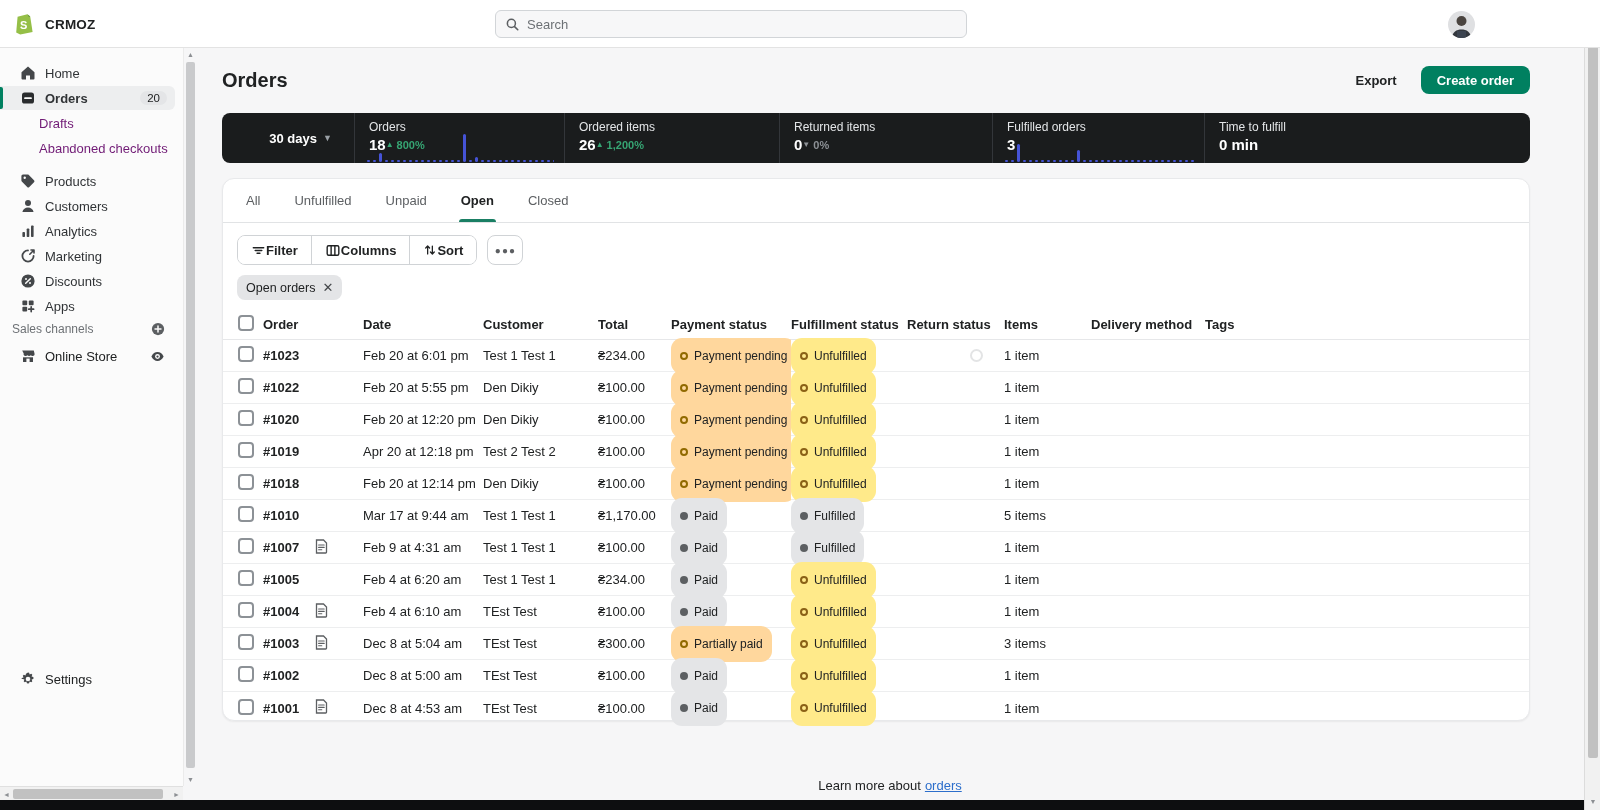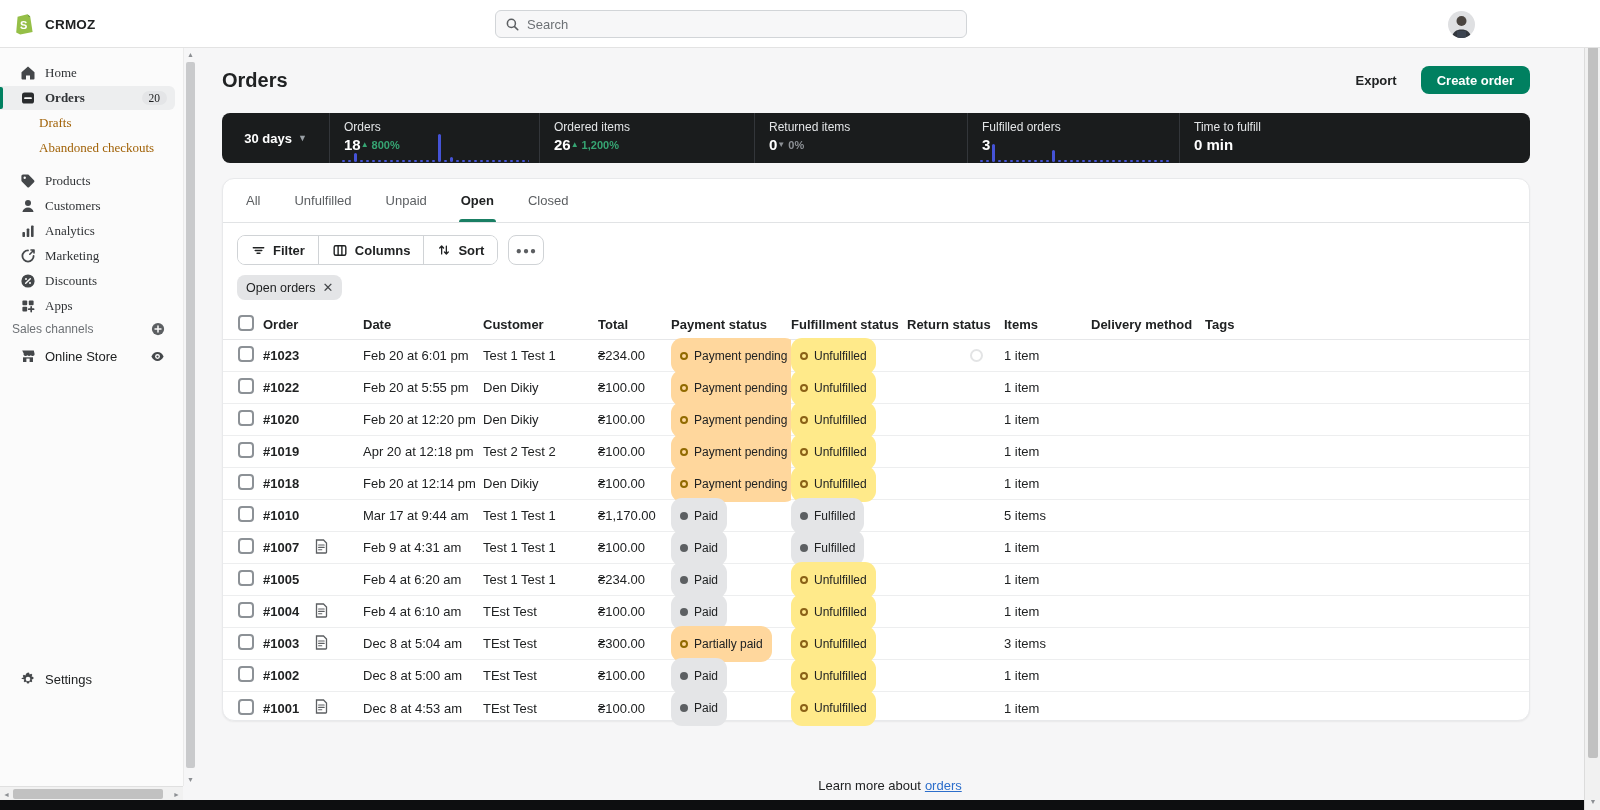--- a/index.html
+++ b/index.html
@@ -12,22 +12,22 @@
   .topbar { position:absolute; left:0; top:0; width:1600px; height:48px; background:#fff; border-bottom:1px solid #e3e3e3; z-index:5; }
   .brand-wrap { position:absolute; left:14px; top:0; height:48px; display:flex; align-items:center; gap:9px; }
   .brand { font-size:13.5px; font-weight:700; letter-spacing:.2px; }
   .top-search { position:absolute; left:495px; top:10px; width:472px; height:28px; background:#f7f7f8; border:1px solid #d2d5d8; border-radius:6px; display:flex; align-items:center; padding:0 9px; gap:7px; }
   .top-search input { border:none; outline:none; background:transparent; font-family:"Liberation Sans",sans-serif; font-size:13px; color:#202223; width:100%; }
   .top-search input::placeholder { color:#6d7175; }
   .avatar { position:absolute; left:1448px; top:11px; width:27px; height:27px; border-radius:50%; background:#dfe0e2; overflow:hidden; display:flex; align-items:flex-end; justify-content:center; }
 
   
   .sidebar { position:absolute; left:0; top:48px; width:183px; height:738px; background:#fbfbfb; padding-top:12px; }
-  .side-item { position:relative; height:24px; margin:1px 8px 1px 0; display:flex; align-items:center; gap:9px; padding-left:20px; font-size:13px; font-weight:500; color:#303336; border-radius:0 6px 6px 0; cursor:pointer;font-family:Liberation Serif, serif; }
-  .side-item.indent { padding-left:39px; color:#a16207; }
+  .side-item { position:relative; height:24px; margin:1px 8px 1px 0; display:flex; align-items:center; gap:9px; padding-left:20px; font-size:13px; font-weight:500; color:#303336; border-radius:0 6px 6px 0; cursor:pointer; }
+  .side-item.indent { padding-left:39px; color:#701a75; }
   .side-item.active { background:#edeeef; font-weight:700; }
   .side-item.active::before { content:""; position:absolute; left:0; top:1px; bottom:1px; width:3px; background:#008060; border-radius:0 2px 2px 0; }
   .side-item.group-gap { margin-top:9px; }
   .side-badge { margin-left:auto; margin-right:8px; background:#e4e5e7; border-radius:9px; font-size:11.5px; font-weight:500; padding:1px 7px; color:#202223; }
   .side-head { position:absolute; left:0; top:274px; width:175px; display:flex; align-items:center; padding-left:12px; }
   .side-head .lbl { font-size:12px; color:#6d7175; }
   .side-head .icon { margin-left:auto; margin-right:10px; }
   .side-store { position:absolute; left:0; top:296px; width:175px; height:24px; display:flex; align-items:center; gap:9px; padding-left:20px; font-size:13px; font-weight:500; cursor:pointer; }
   .side-store .icon.eye { margin-left:auto; margin-right:10px; }
   .side-settings { position:absolute; left:0; bottom:95px; width:175px; height:24px; display:flex; align-items:center; gap:9px; padding-left:20px; font-size:13px; font-weight:500; cursor:pointer; }
@@ -52,21 +52,21 @@
   .main { position:absolute; left:196px; top:48px; width:1388px; height:752px; }
   .content { position:absolute; left:26px; width:1308px; }
 
   .page-head { top:14px; height:36px; display:flex; align-items:center; }
   .page-title { font-size:20px; font-weight:700; }
   .head-actions { margin-left:auto; display:flex; align-items:center; gap:14px; }
   .btn-plain { font-size:13px; font-weight:600; color:#202223; background:none; border:none; cursor:pointer; font-family:inherit; padding:4px 10px; }
   .btn-primary { font-size:13px; font-weight:600; color:#fff; background:#008060; border:none; border-radius:8px; height:28px; padding:0 16px; cursor:pointer; font-family:inherit; }
 
   
-  .stats-bar { top:65px; height:50px; background:#1a1c1d; border-radius:8px; display:flex; overflow:hidden; }
+  .stats-bar { top:65px; height:50px; background:#1a1c1d; border-radius:8px; display:flex; overflow:hidden;padding-left:25px; }
   .range-sel { width:108px; display:flex; align-items:center; justify-content:center; gap:6px; color:#fff; font-size:13px; font-weight:600; border-right:1px solid #33363a; cursor:pointer; flex:none; }
   .range-sel .caret { color:#9aa0a6; font-size:9px; }
   .stat-card { position:relative; padding:7px 14px 0; border-right:1px solid #33363a; flex:none; cursor:pointer; }
   .stat-card:last-child { border-right:none; flex:1; }
   .stat-label { font-size:12px; color:#e3e5e7; margin-bottom:2px; white-space:nowrap; }
   .stat-vrow { display:flex; align-items:center; gap:0; }
   .stat-value { font-size:15px; font-weight:700; color:#fff; }
   .delta { font-size:11px; font-weight:600; display:inline-flex; align-items:center; gap:3px; }
   .delta.up { color:#36a573; } .delta.up::before { content:"▲"; font-size:8px; }
   .delta.down { color:#8d9196; } .delta.down::before { content:"▼"; font-size:8px; }
@@ -79,21 +79,21 @@
   .tabs-row { height:44px; border-bottom:1px solid #e1e3e5; display:flex; align-items:center; padding:0 17px; }
   .tab { position:relative; height:43px; display:flex; align-items:center; padding:0 6px; margin-right:22px; font-size:13px; color:#5c5f62; cursor:pointer; }
   .tab.active { color:#202223; font-weight:600; }
   .tab.active::after { content:""; position:absolute; left:4px; right:4px; bottom:0; height:3px; background:#1a7f64; border-radius:3px 3px 0 0; }
 
   .filter-row { display:flex; align-items:center; gap:10px; padding:12px 14px 8px; }
   .filter-input { flex:1; height:30px; border:1px solid #c9cccf; border-radius:8px; display:flex; align-items:center; gap:7px; padding:0 10px; background:#fff; }
   .filter-input input { border:none; outline:none; font-family:inherit; font-size:13px; width:100%; color:#202223; background:transparent; }
   .filter-input input::placeholder { color:#6d7175; }
   .btn-group { display:flex; height:30px; border:1px solid #d0d3d6; border-radius:8px; overflow:hidden; background:#fff; }
-  .btn-group .gbtn { display:flex; align-items:center; gap:7px; padding:0 13px; font-size:13px; font-weight:600; color:#202223; background:#fff; border:none; border-right:1px solid #d0d3d6; cursor:pointer; font-family:inherit; }
+  .btn-group .gbtn { display:flex; align-items:center; padding:0 13px; font-size:13px; font-weight:600; color:#202223; background:#fff; border:none; border-right:1px solid #d0d3d6; cursor:pointer; font-family:inherit; }
   .btn-group .gbtn:last-child { border-right:none; }
   .btn-more { width:36px; height:30px; border:1px solid #d0d3d6; border-radius:8px; background:#fff; cursor:pointer; display:flex; align-items:center; justify-content:center; color:#5c5f62; font-size:10px; letter-spacing:1px; }
 
   .chip-row { padding:2px 14px 10px; }
   .chip { display:inline-flex; align-items:center; gap:7px; height:25px; padding:0 9px; background:#e4e5e7; border-radius:8px; font-size:12.5px; color:#202223; cursor:pointer; }
   .chip .x { font-size:13px; color:#44474a; cursor:pointer; }
 
   
   .t-row { display:grid; grid-template-columns:25px 100px 120px 115px 73px 120px 116px 97px 87px 114px 1fr; align-items:center; padding-left:15px; position:relative; }
   .t-head { height:30px; font-size:13px; font-weight:600; border-bottom:1px solid #e6e7e9; }

